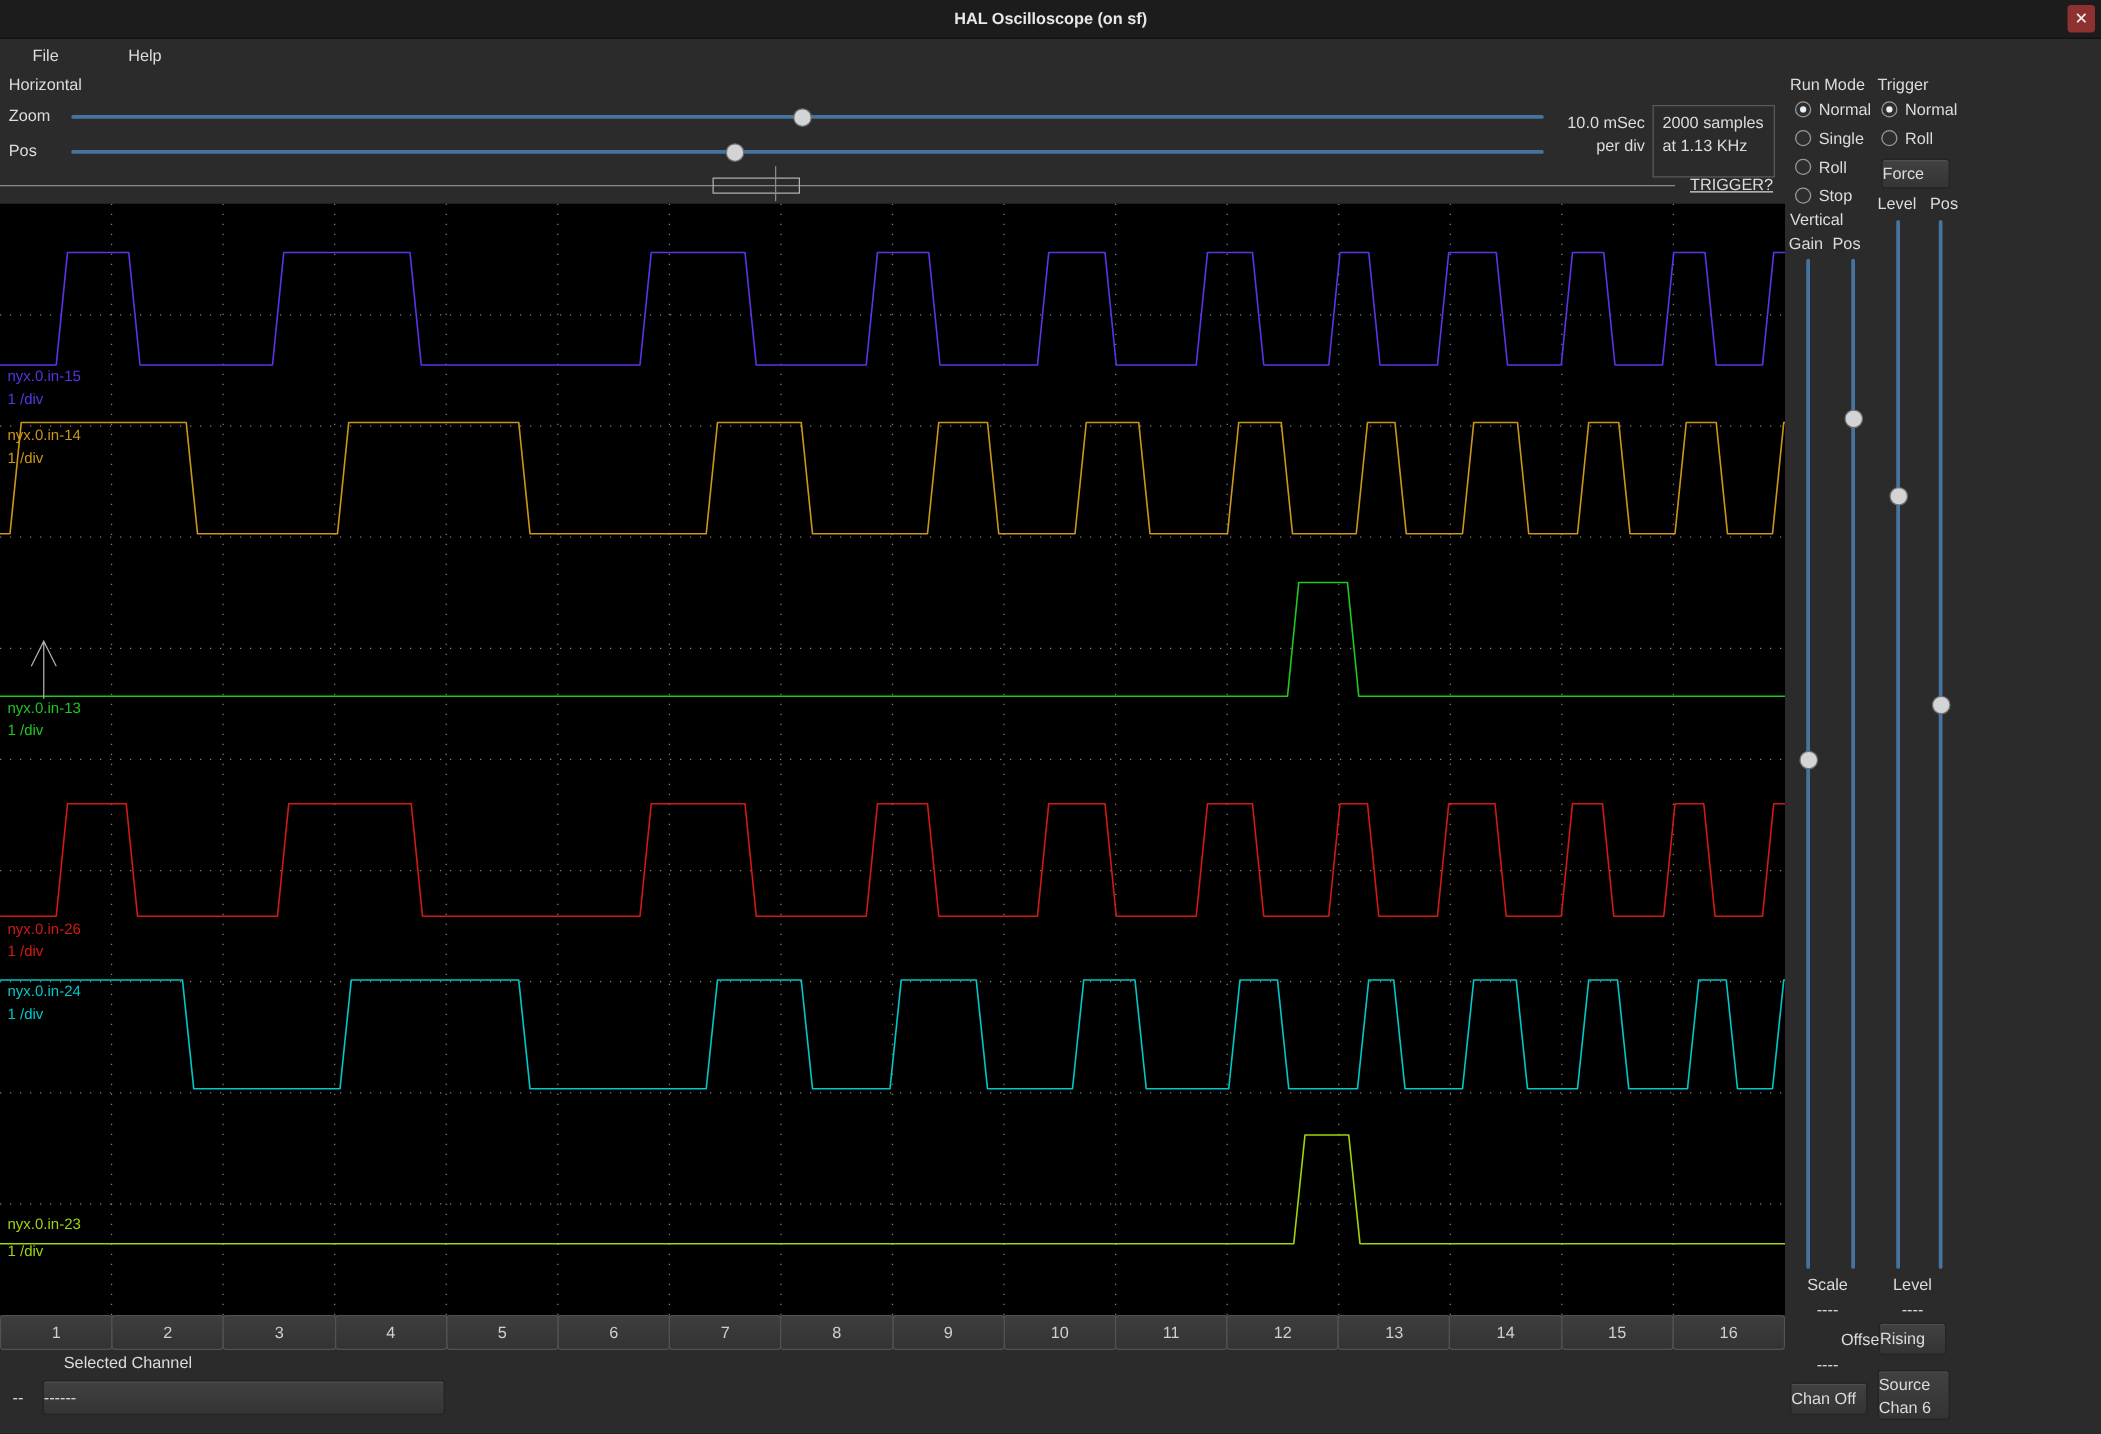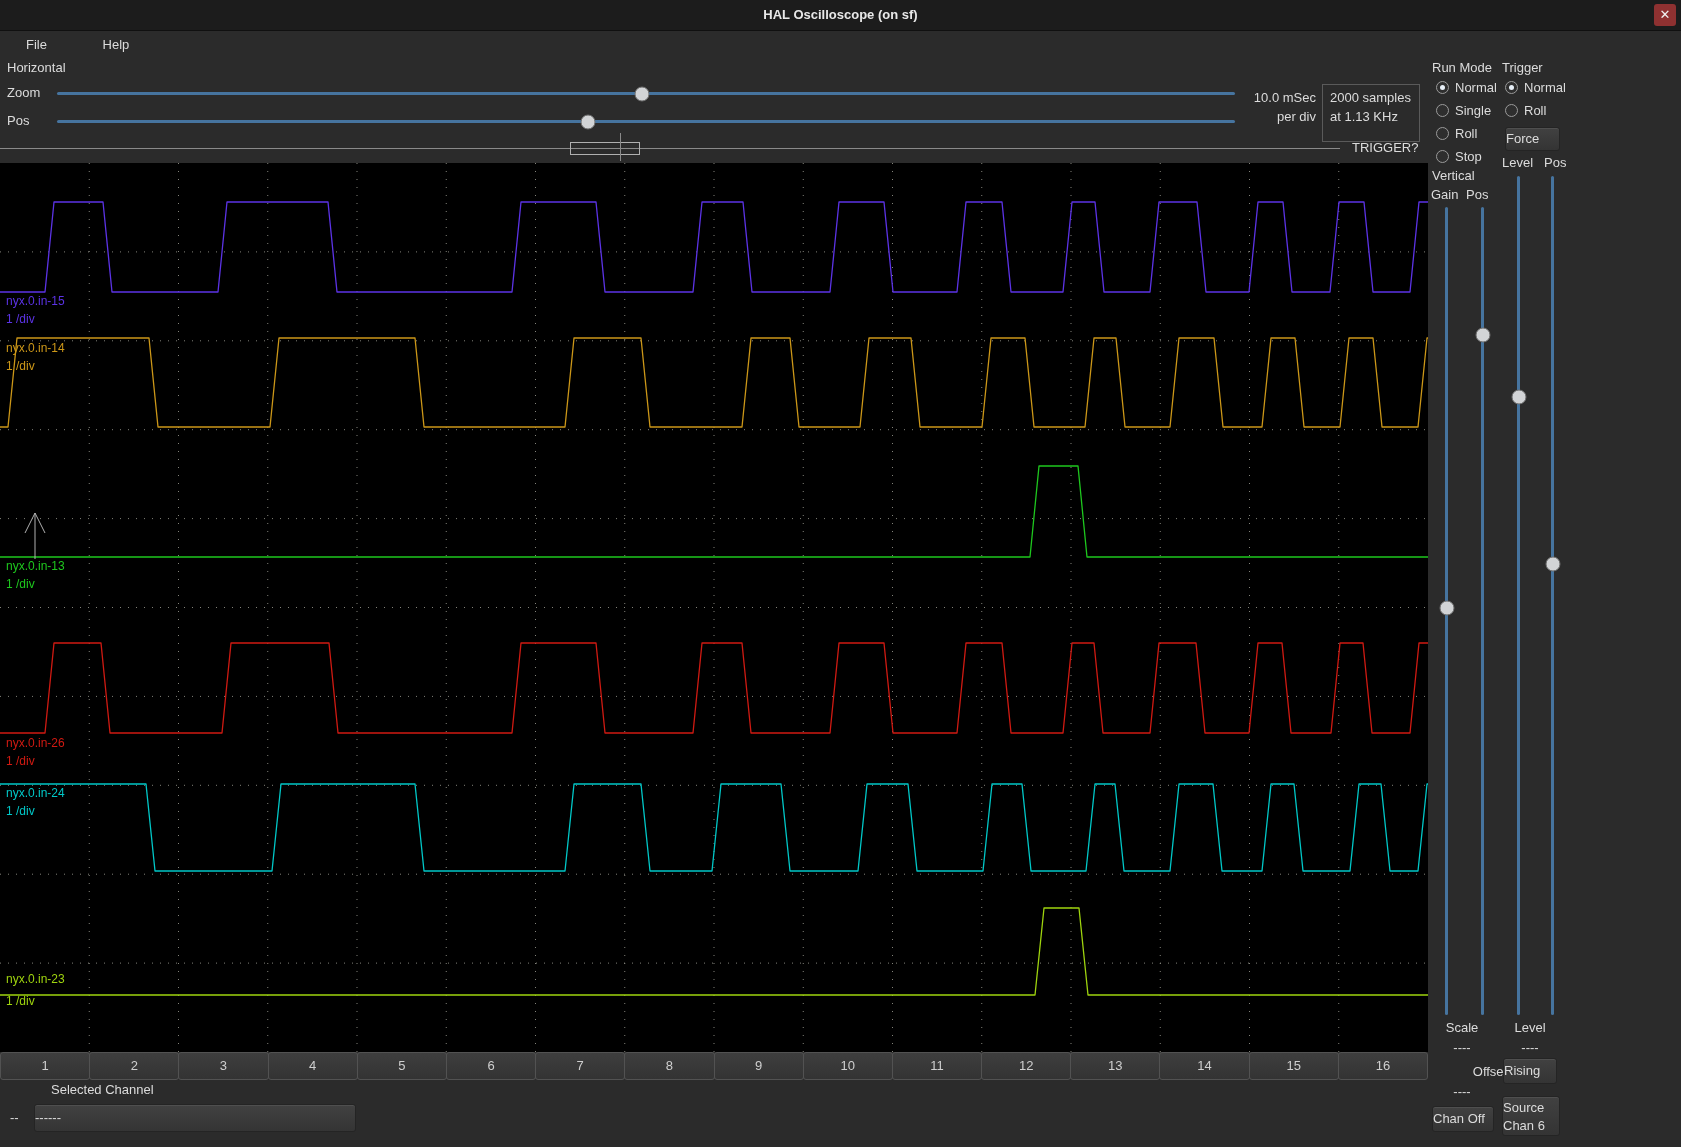--- a/index.html
+++ b/index.html
@@ -75,21 +75,21 @@
     <div>per div</div>
   </div>
   <div class="outbox" style="left:1322px;top:84px;width:98px;height:58px;">
     <div>2000 samples</div>
     <div>at 1.13 KHz</div>
   </div>
 
   <div class="strip-line" style="left:0;top:148px;width:1340px;height:1px;"></div>
   <div class="abs" style="left:570px;top:142px;width:70px;height:13px;border:1px solid #b0b0b0;box-sizing:border-box;"></div>
   <div class="strip-line" style="left:620px;top:133px;width:1px;height:28px;"></div>
-  <div class="abs" style="left:1352px;top:140px;">TRIGGER?</div>
+  <div class="abs" style="left:1352px;top:140px;text-decoration:underline;">TRIGGER?</div>
 
   <div class="abs" style="left:1432px;top:60px;">Run Mode</div>
   <div class="abs" style="left:1436px;top:80px;">
       <div class="radio-row"><span class="radio checked"></span><span class="rlabel">Normal</span></div>
       <div class="radio-row"><span class="radio"></span><span class="rlabel">Single</span></div>
       <div class="radio-row"><span class="radio"></span><span class="rlabel">Roll</span></div>
       <div class="radio-row"><span class="radio"></span><span class="rlabel">Stop</span></div>
     </div>
 
   <div class="abs" style="left:1502px;top:60px;">Trigger</div>

